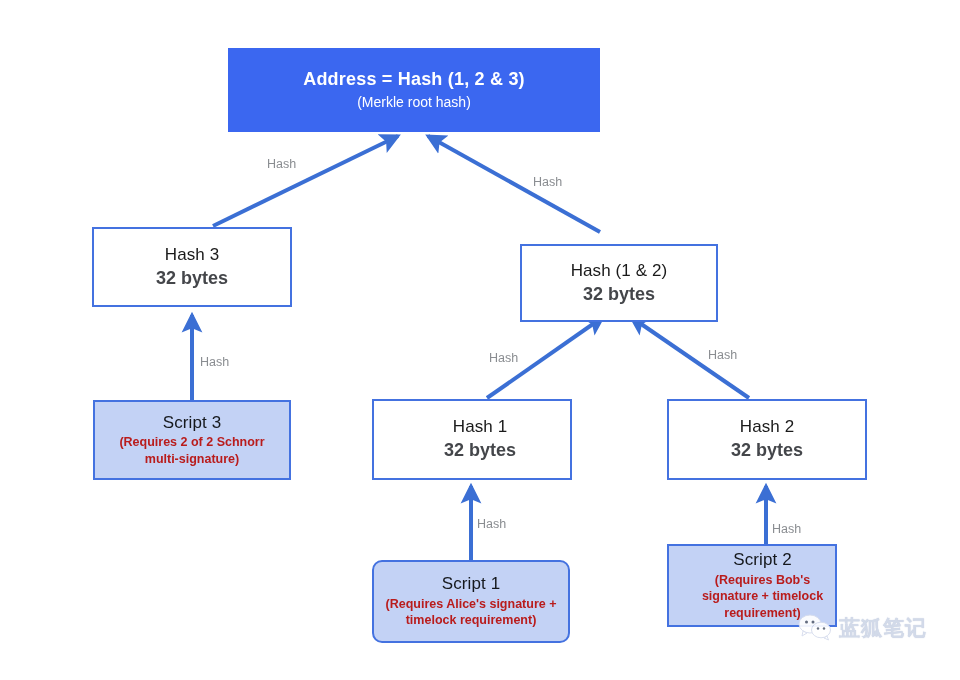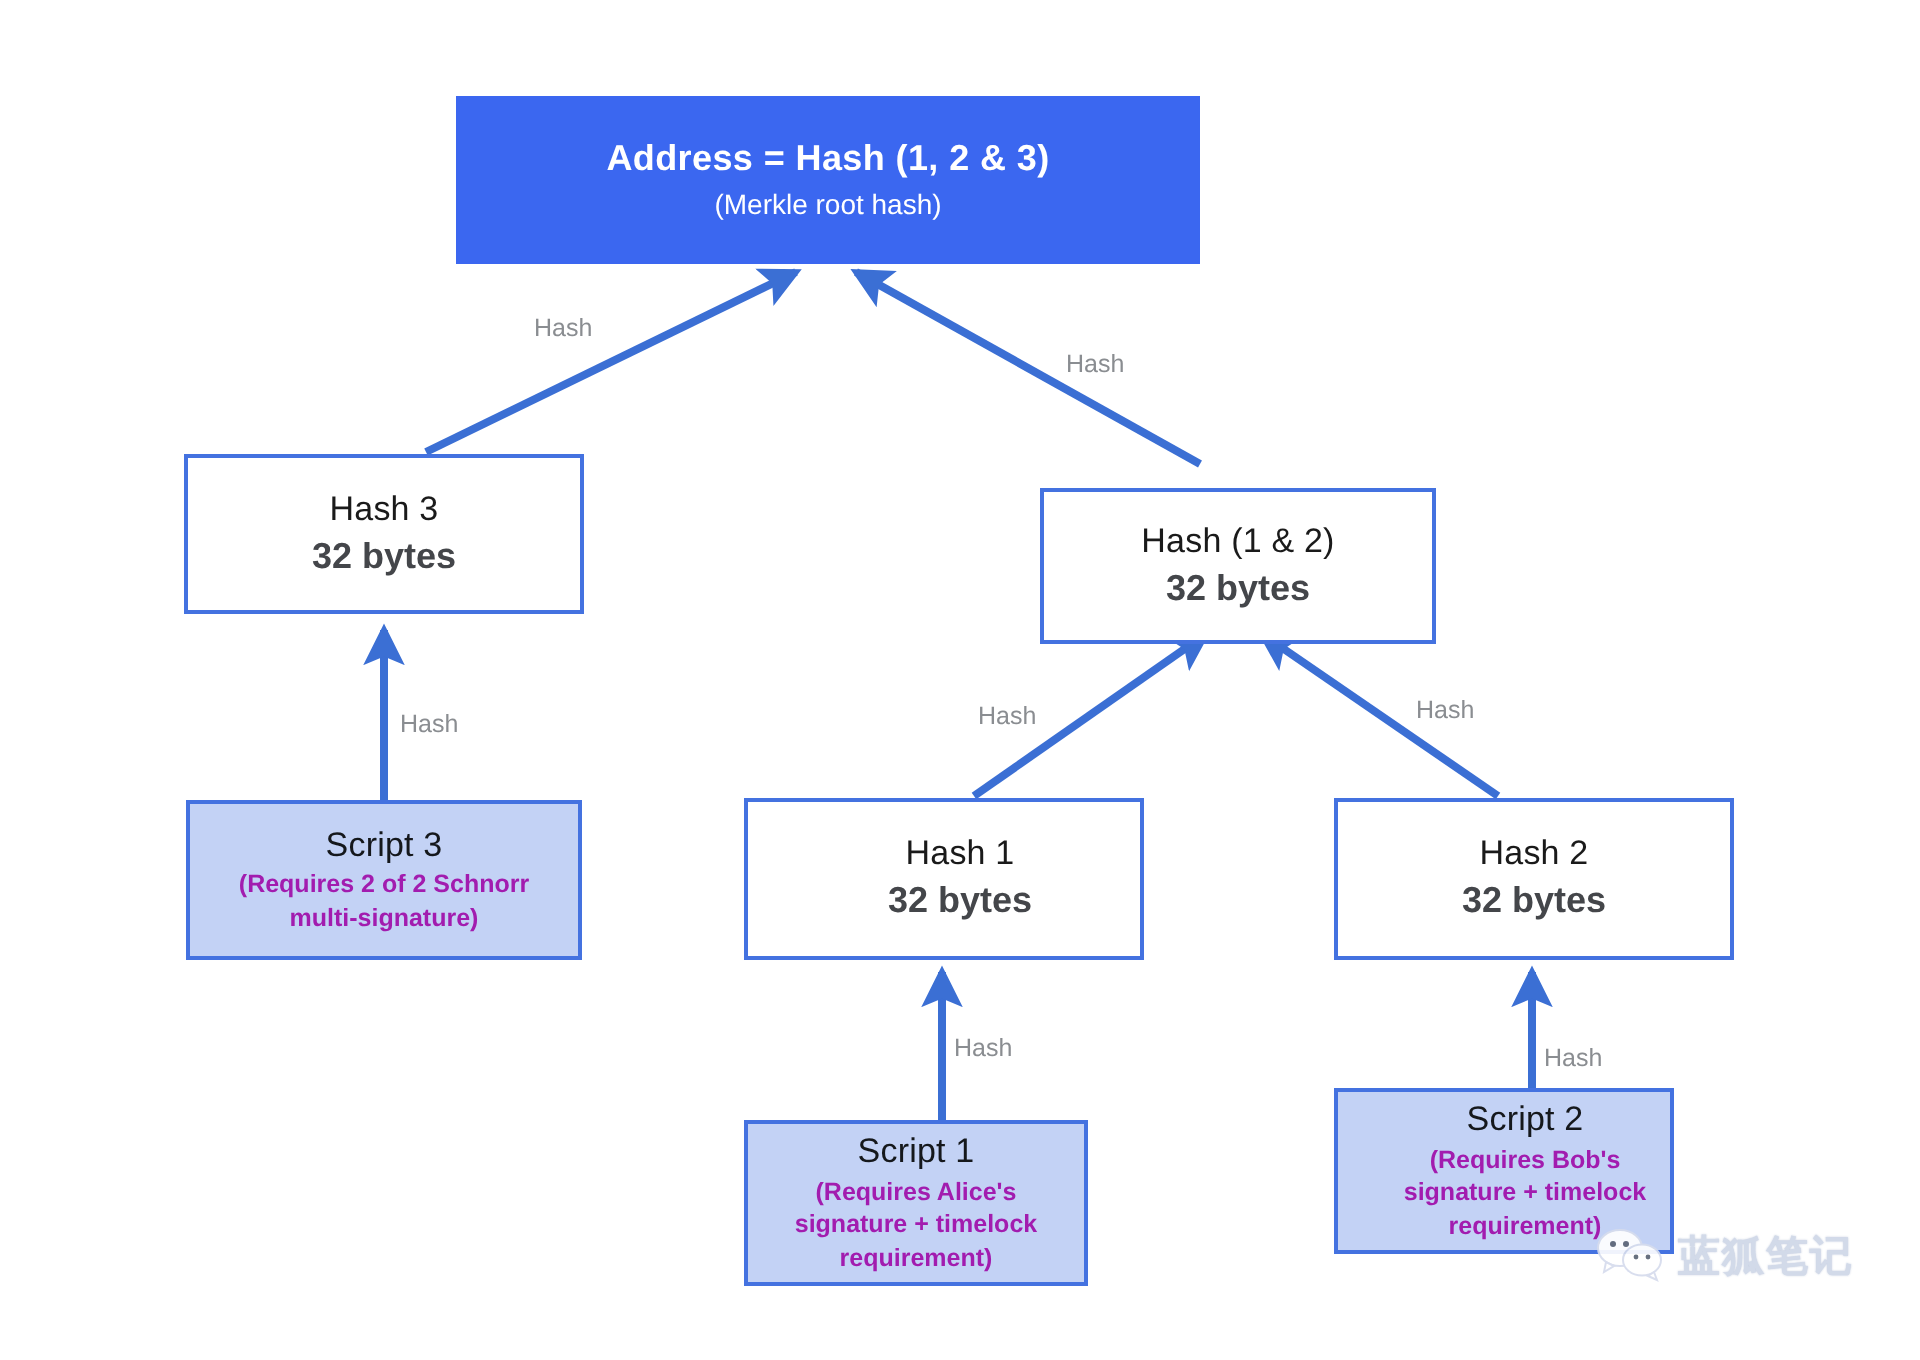--- a/index.html
+++ b/index.html
@@ -71,21 +71,21 @@
   
   .node.script {
     background: #c3d2f5;
     border-color: #4472e0;
   }
   .node.script .title {
     color: #15181c;
     font-size: 17px;
   }
   .node.script .sub {
-    color: #a21caf;
+    color: #b91c1c;
     font-size: 12.5px;
     font-weight: 700;
     line-height: 1.32;
   }
   .edge-label {
     position: absolute;
     color: #8a8d91;
     font-size: 12.5px;
     font-weight: 400;
     white-space: nowrap;
@@ -164,21 +164,21 @@
   <div class="node" style="left:667px; top:399px; width:200px; height:81px;">
     <div class="title">Hash 2</div>
     <div class="sub">32 bytes</div>
   </div>
 
   <div class="node script" style="left:93px; top:400px; width:198px; height:80px;">
     <div class="title">Script 3</div>
     <div class="sub">(Requires 2 of 2 Schnorr multi-signature)</div>
   </div>
 
-  <div class="node script" style="left:372px; top:560px; width:172px; height:83px;">
+  <div class="node script" style="left:372px; top:560px; width:198px; height:83px;border-radius:10px;">
     <div class="title">Script 1</div>
     <div class="sub">(Requires Alice's signature + timelock requirement)</div>
   </div>
 
   <div class="node script" style="left:667px; top:544px; width:170px; height:83px;padding-left:21px;">
     <div class="title">Script 2</div>
     <div class="sub">(Requires Bob's signature + timelock requirement)</div>
   </div>
 
   <div class="edge-label" style="left:267px; top:157px;">Hash</div>

